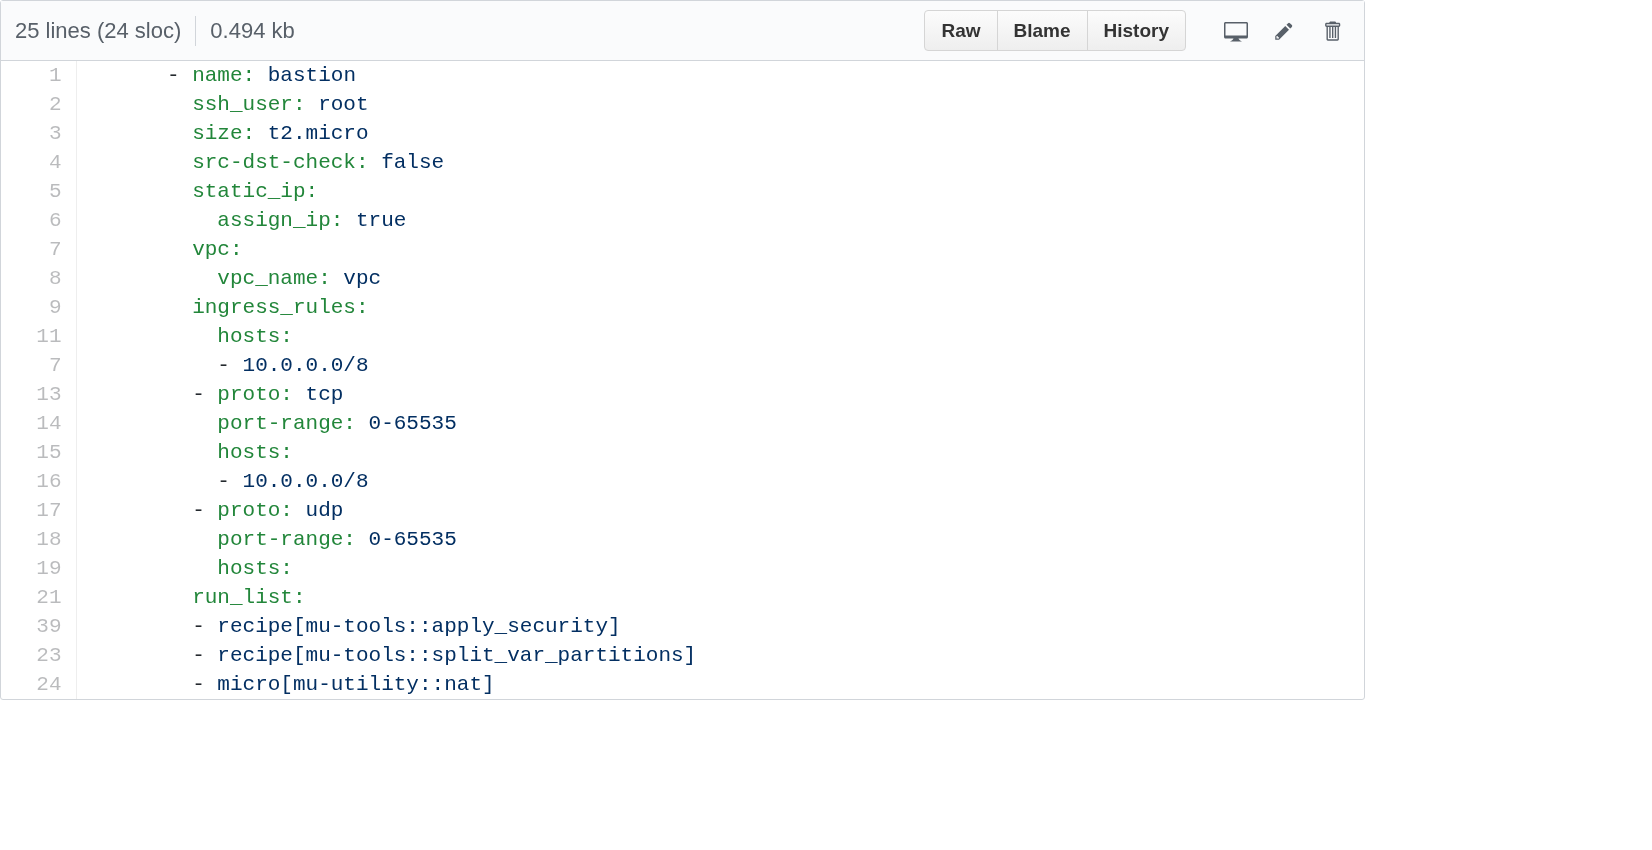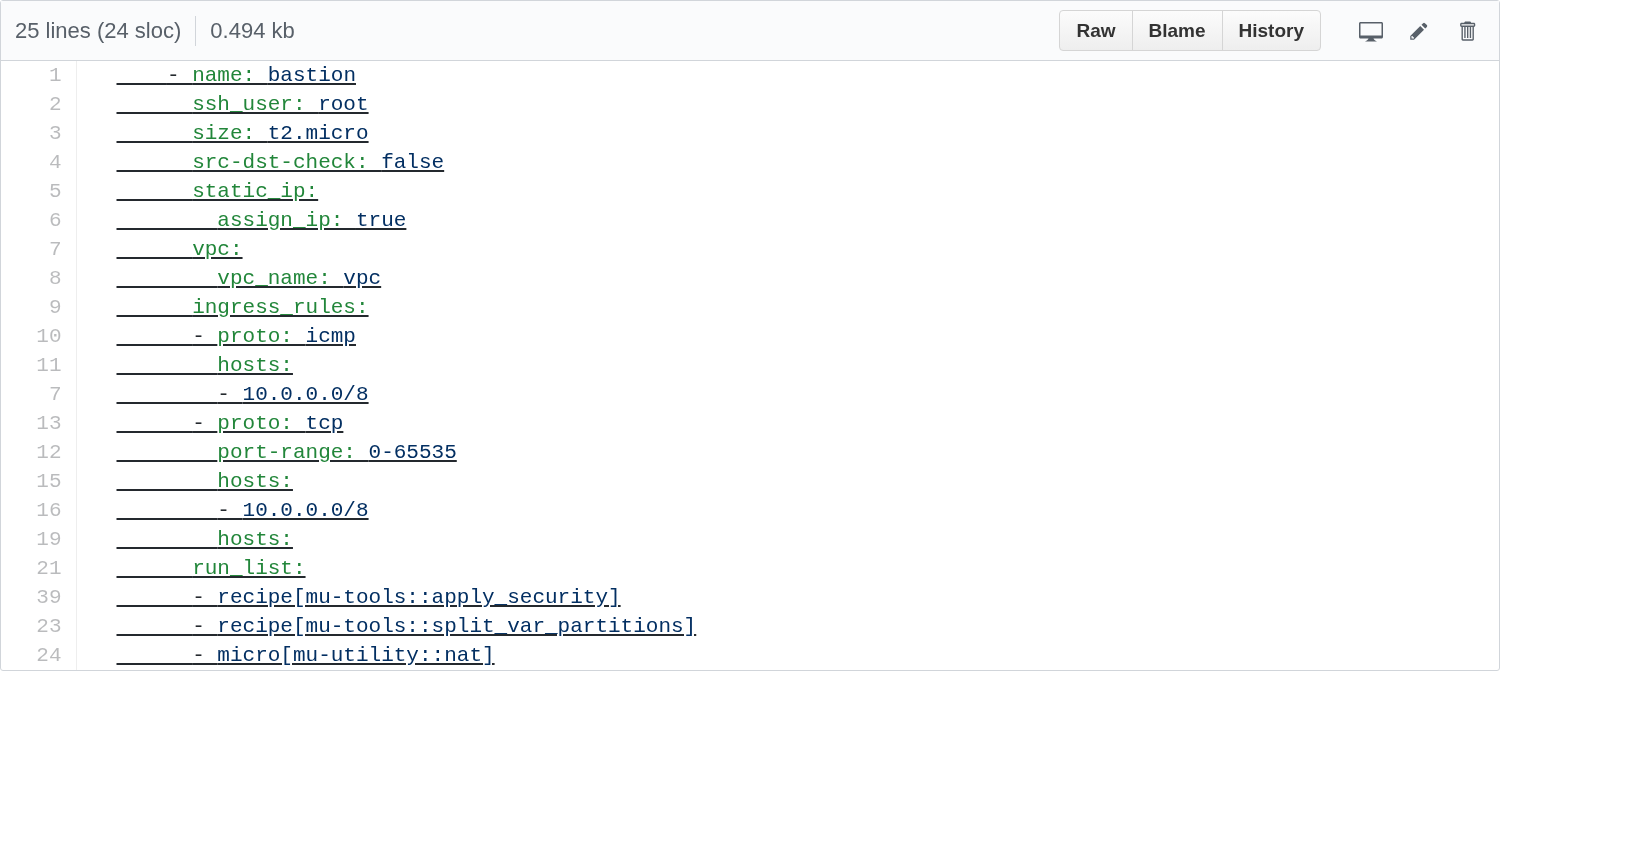--- a/index.html
+++ b/index.html
@@ -7,21 +7,21 @@
     margin: 0;
     font-family: -apple-system, BlinkMacSystemFont, "Segoe UI", Helvetica, Arial, sans-serif;
     font-size: 14px;
     color: #24292e;
     background: #fff;
   }
   .file-box {
     border: 1px solid #d1d5da;
     border-radius: 3px;
     margin: 0;
-    width: 1500px;
+    width: 1365px;
   }
   .file-header {
     background: #fafbfc;
     border-bottom: 1px solid #d1d5da;
     padding: 9px 14px;
     display: flex;
     align-items: center;
     justify-content: space-between;
     min-height: 52px;
   }
@@ -94,21 +94,20 @@
     user-select: none;
     border-right: 1px solid #eee;
     vertical-align: top;
     font-variant-numeric: tabular-nums;
   }
   .cl {
     padding: 0 10px 0 40px;
     white-space: pre;
     vertical-align: top;
     color: #24292e;
-    text-decoration: underline;
   }
   .pl-key { color: #22863a; }   
   .pl-val { color: #032f62; }   
   .pl-dash { color: #24292e; }  
 </style>
 </head>
 <body>
 
 <div class="file-box">
   <div class="file-header">
@@ -174,46 +173,50 @@
           </tr>
           <tr>
             <td class="ln">8</td>
             <td class="cl">        <span class="pl-key">vpc_name: </span><span class="pl-val">vpc</span></td>
           </tr>
           <tr>
             <td class="ln">9</td>
             <td class="cl">      <span class="pl-key">ingress_rules:</span></td>
           </tr>
           <tr>
-            <td class="ln">10</td>
-            <td class="cl">      <span class="pl-dash">- </span><span class="pl-key">proto: </span><span class="pl-val">icmp</span></td>
-          </tr>
-          <tr>
             <td class="ln">11</td>
             <td class="cl">        <span class="pl-key">hosts:</span></td>
           </tr>
           <tr>
             <td class="ln">7</td>
             <td class="cl">        <span class="pl-dash">- </span><span class="pl-val">10.0.0.0/8</span></td>
           </tr>
           <tr>
             <td class="ln">13</td>
             <td class="cl">      <span class="pl-dash">- </span><span class="pl-key">proto: </span><span class="pl-val">tcp</span></td>
           </tr>
           <tr>
-            <td class="ln">12</td>
+            <td class="ln">14</td>
             <td class="cl">        <span class="pl-key">port-range: </span><span class="pl-val">0-65535</span></td>
           </tr>
           <tr>
             <td class="ln">15</td>
             <td class="cl">        <span class="pl-key">hosts:</span></td>
           </tr>
           <tr>
             <td class="ln">16</td>
             <td class="cl">        <span class="pl-dash">- </span><span class="pl-val">10.0.0.0/8</span></td>
+          </tr>
+          <tr>
+            <td class="ln">17</td>
+            <td class="cl">      <span class="pl-dash">- </span><span class="pl-key">proto: </span><span class="pl-val">udp</span></td>
+          </tr>
+          <tr>
+            <td class="ln">18</td>
+            <td class="cl">        <span class="pl-key">port-range: </span><span class="pl-val">0-65535</span></td>
           </tr>
           <tr>
             <td class="ln">19</td>
             <td class="cl">        <span class="pl-key">hosts:</span></td>
           </tr>
           <tr>
             <td class="ln">21</td>
             <td class="cl">      <span class="pl-key">run_list:</span></td>
           </tr>
           <tr>

